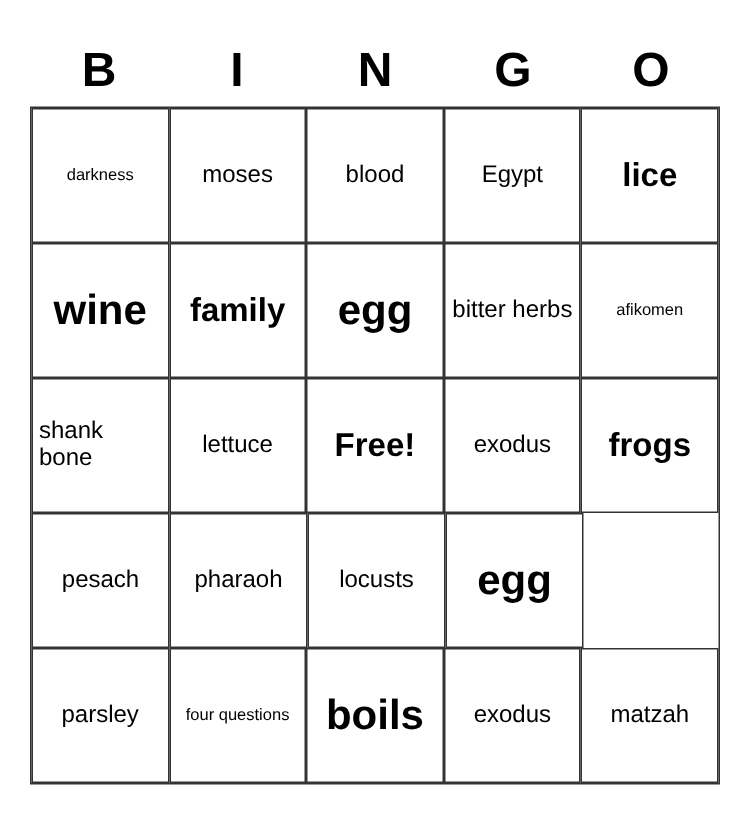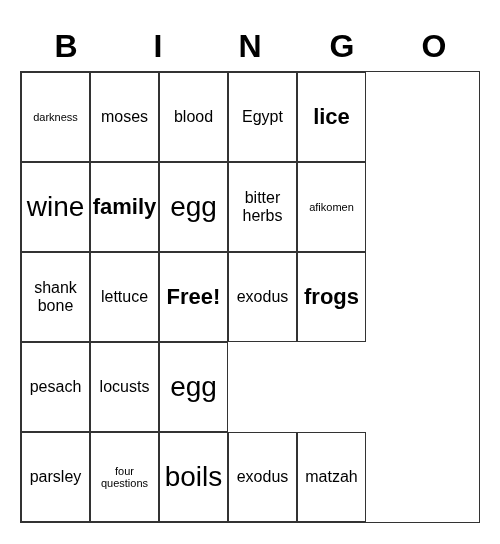--- a/index.html
+++ b/index.html
@@ -30,43 +30,42 @@
       font-family: Arial, sans-serif;
     }
     .bingo-grid {
       border: 1.5px solid #333;
       width: 460px;
     }
     .bingo-row {
       display: flex;
     }
     .bingo-cell {
-      width: 69px;
+      width: 92px;
       height: 90px;
       border: 1.5px solid #333;
       display: flex;
       align-items: center;
       justify-content: center;
-      text-align: center;
       padding: 4px;
       font-family: Arial, sans-serif;
     }
     .size-small {
       font-size: 11px;
     }
     .size-medium {
       font-size: 16px;
     }
     .size-large {
       font-size: 22px;
       font-weight: bold;
     }
     .size-xlarge {
       font-size: 28px;
-      font-weight: normal;
+      font-weight: bold;
     }
   </style>
 </head>
 <body>
 
 <div>
   <div class="bingo-header-row">
   <div class="bingo-header-cell">B</div>
       <div class="bingo-header-cell">I</div>
       <div class="bingo-header-cell">N</div>
@@ -90,20 +89,21 @@
       </div>
       <div class="bingo-row">
         <div class="bingo-cell size-medium">shank bone</div>
         <div class="bingo-cell size-medium">lettuce</div>
         <div class="bingo-cell size-large">Free!</div>
         <div class="bingo-cell size-medium">exodus</div>
         <div class="bingo-cell size-large">frogs</div>
       </div>
       <div class="bingo-row">
         <div class="bingo-cell size-medium">pesach</div>
+        <div class="bingo-cell size-medium">pharaoh</div>
         <div class="bingo-cell size-medium">locusts</div>
         <div class="bingo-cell size-xlarge">egg</div>
       </div>
       <div class="bingo-row">
         <div class="bingo-cell size-medium">parsley</div>
         <div class="bingo-cell size-small">four questions</div>
         <div class="bingo-cell size-xlarge">boils</div>
         <div class="bingo-cell size-medium">exodus</div>
         <div class="bingo-cell size-medium">matzah</div>
       </div>

